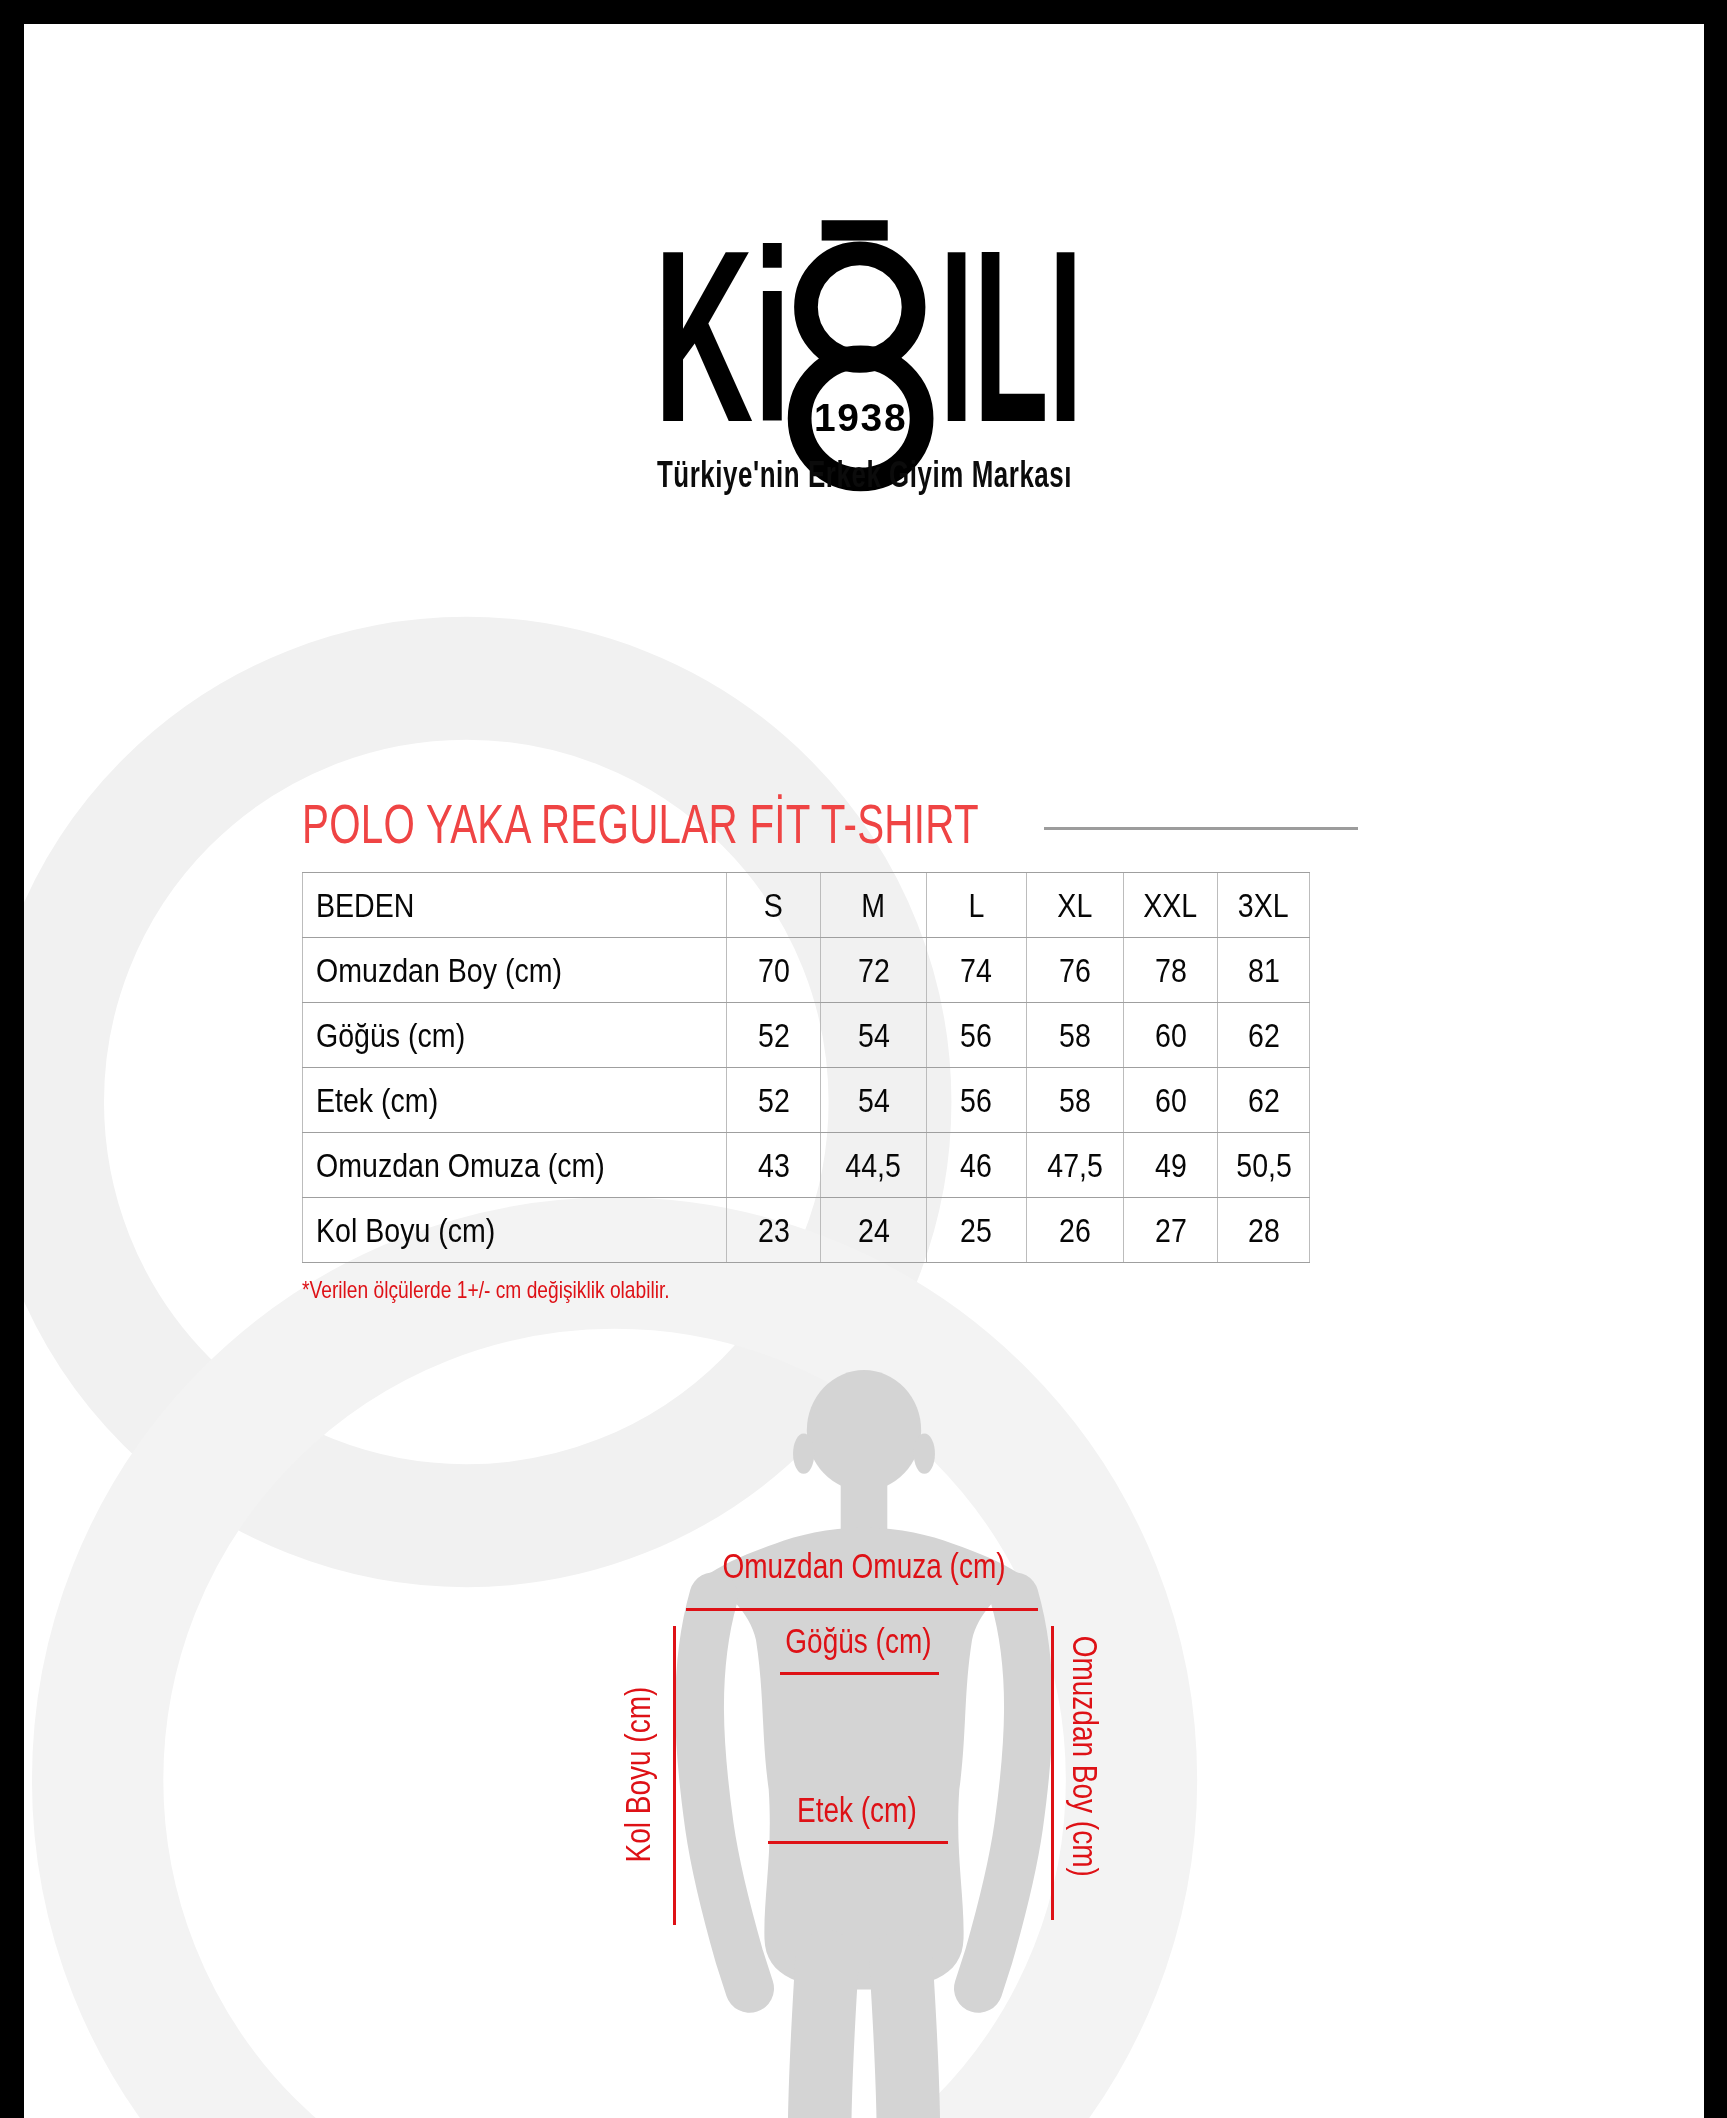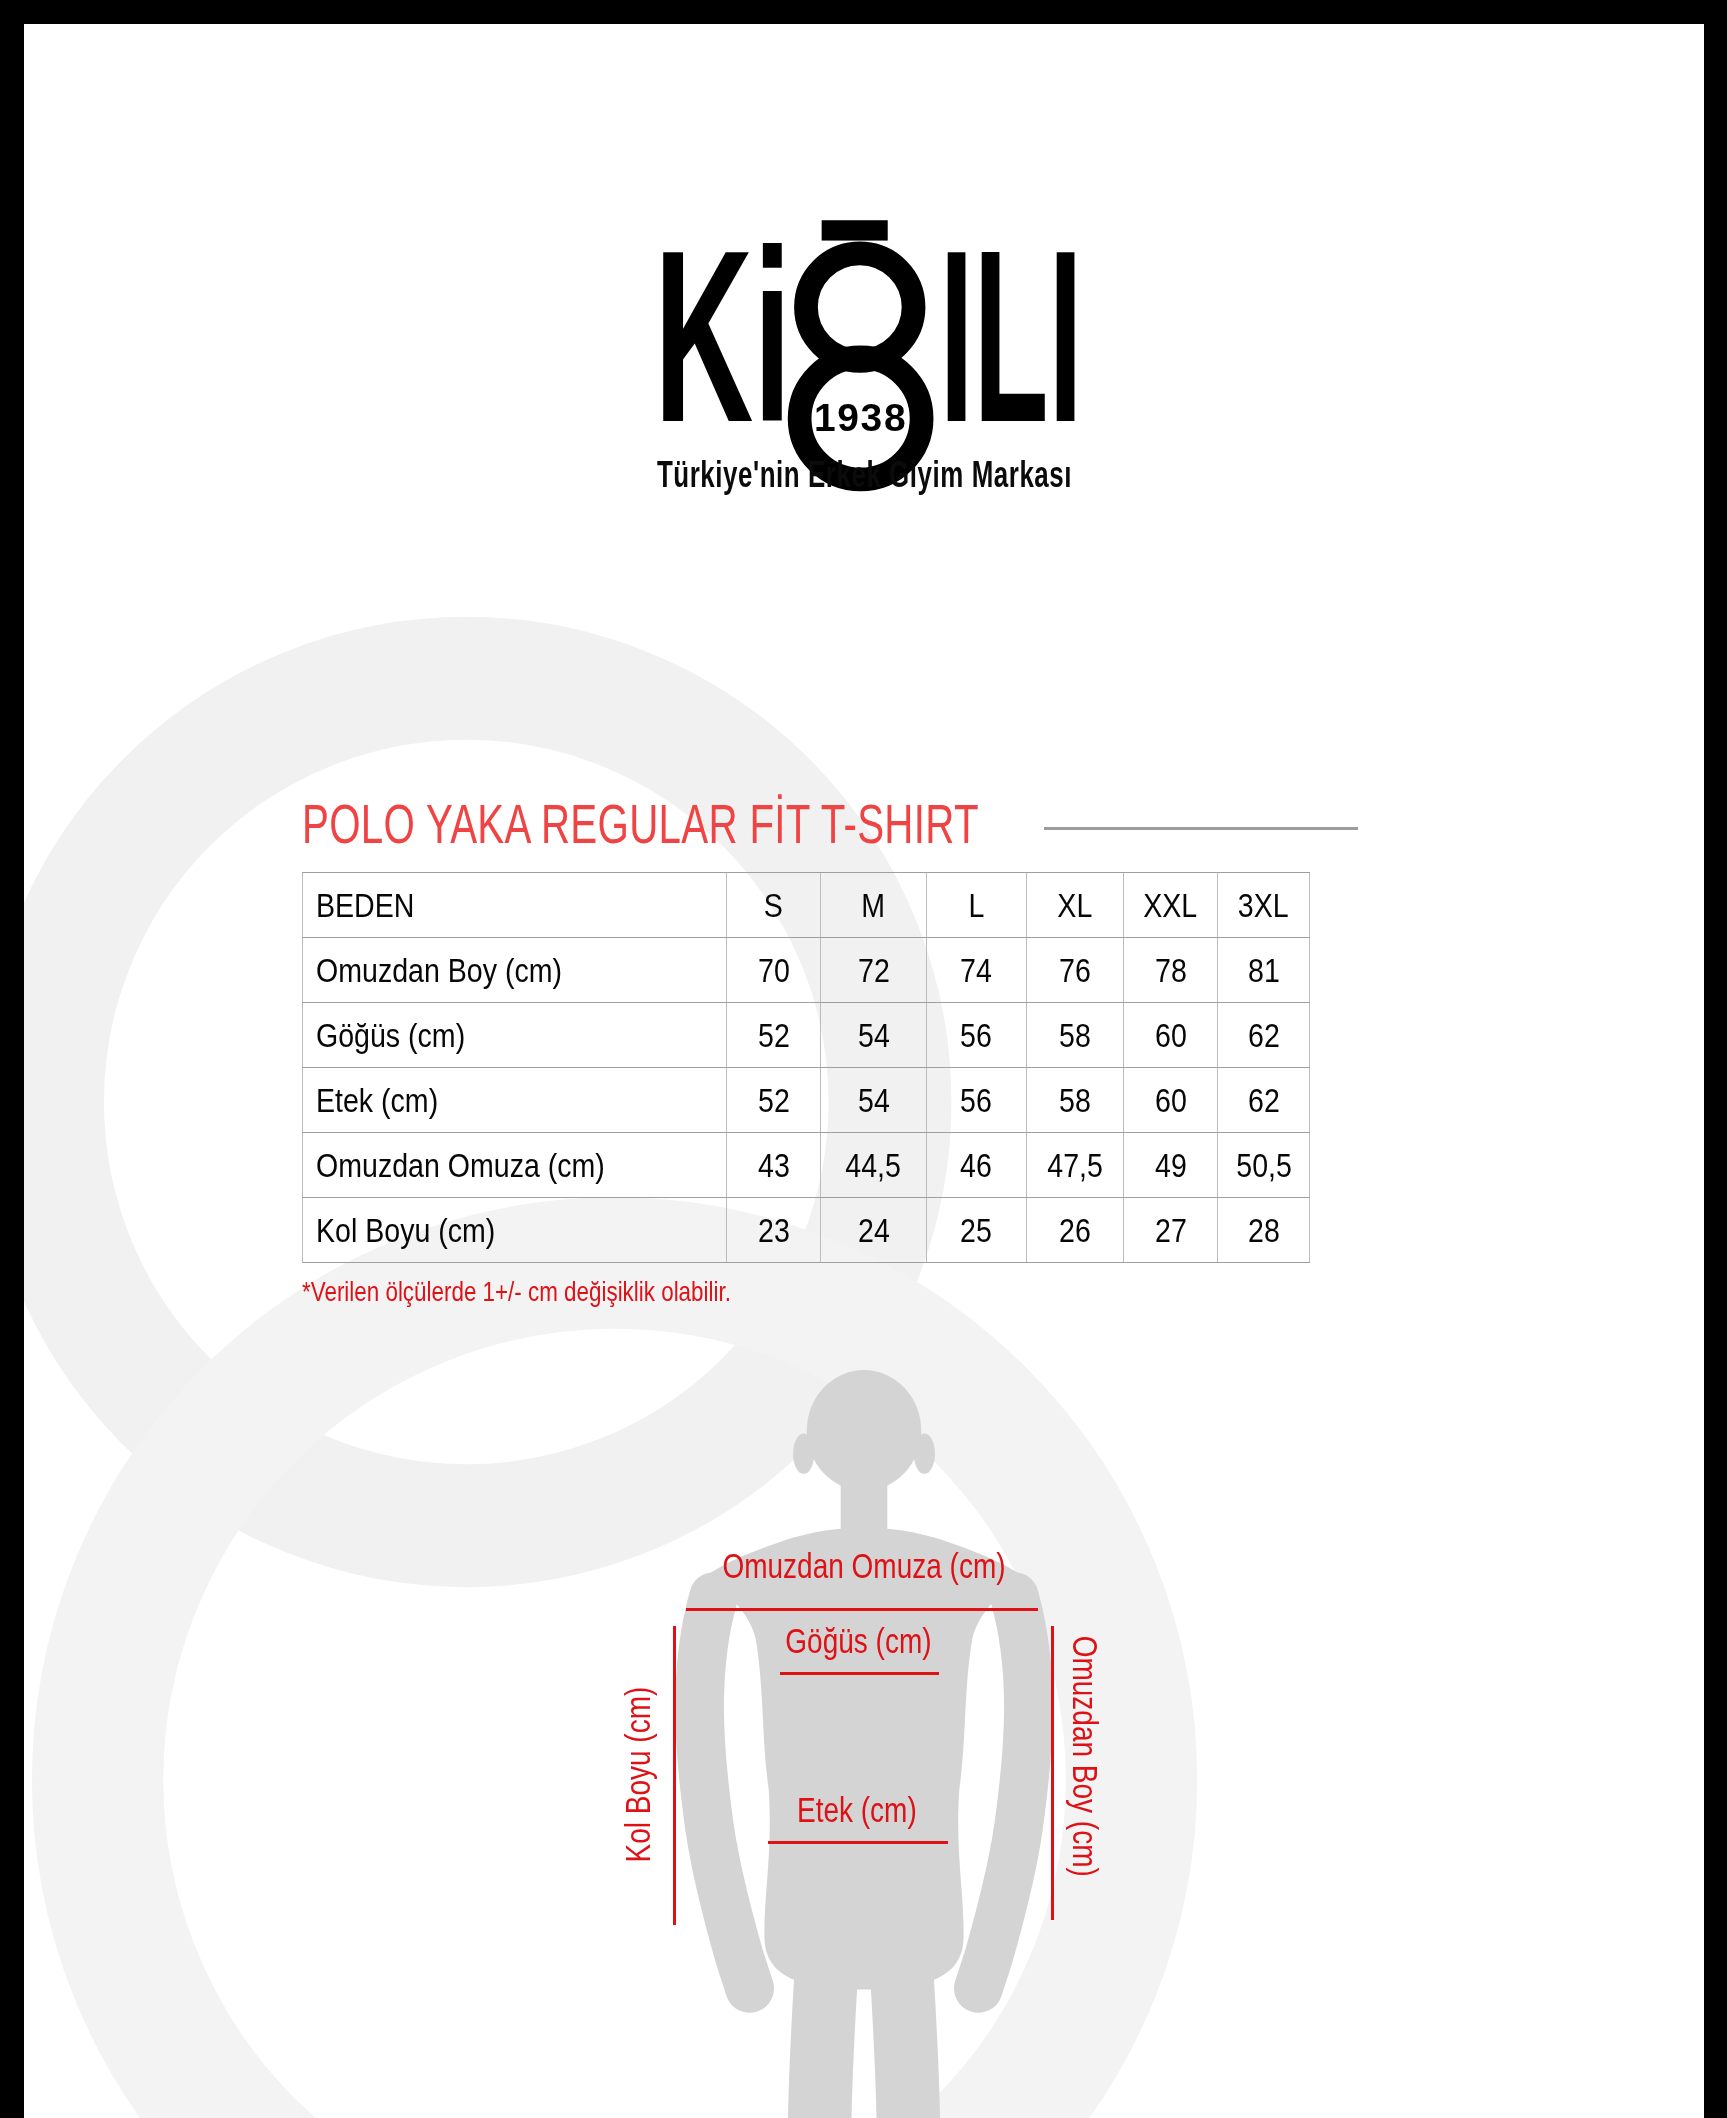--- a/index.html
+++ b/index.html
@@ -28,21 +28,21 @@
   .tr{display:grid;grid-template-columns:1048fr 234fr 260fr 247fr 239fr 234fr 226fr;
       border-bottom:1.7px solid #9f9f9f;}
   .tr.header{height:64px;}
   .tr.data{height:64px;}
   .td{border-right:0.8px solid #bcbcbc;display:flex;align-items:center;justify-content:center;overflow:hidden;}
   .td:first-child{border-left:0.8px solid #bcbcbc;justify-content:flex-start;padding-left:12.7px;}
   .sqL{display:inline-block;transform:scaleX(0.84);transform-origin:0 50%;white-space:nowrap;}
   .sqC{display:inline-block;transform:scaleX(0.84);transform-origin:50% 50%;white-space:nowrap;}
 
   
-  .note{left:302px;top:1276px;font-size:28px;color:var(--red);}
+  .note{left:302px;top:1276px;font-size:24px;color:var(--red);}
   .note .sq{display:inline-block;transform:scaleX(0.80);transform-origin:0 50%;white-space:nowrap;}
 
   
   .silhouette{left:631px;top:1369px;width:466px;height:1133px;z-index:1;}
   .dlabel{left:0;right:0;text-align:center;font-size:35px;color:var(--red);z-index:3;}
   .dlabel .sq{display:inline-block;transform:scaleX(0.80);transform-origin:50% 50%;white-space:nowrap;}
   .lbl-shoulder{top:1546px;}
   .lbl-chest{top:1621px;left:-12px;}
   .lbl-hem{top:1790px;left:-14.4px;}
   .rline{background:var(--red);z-index:3;}

